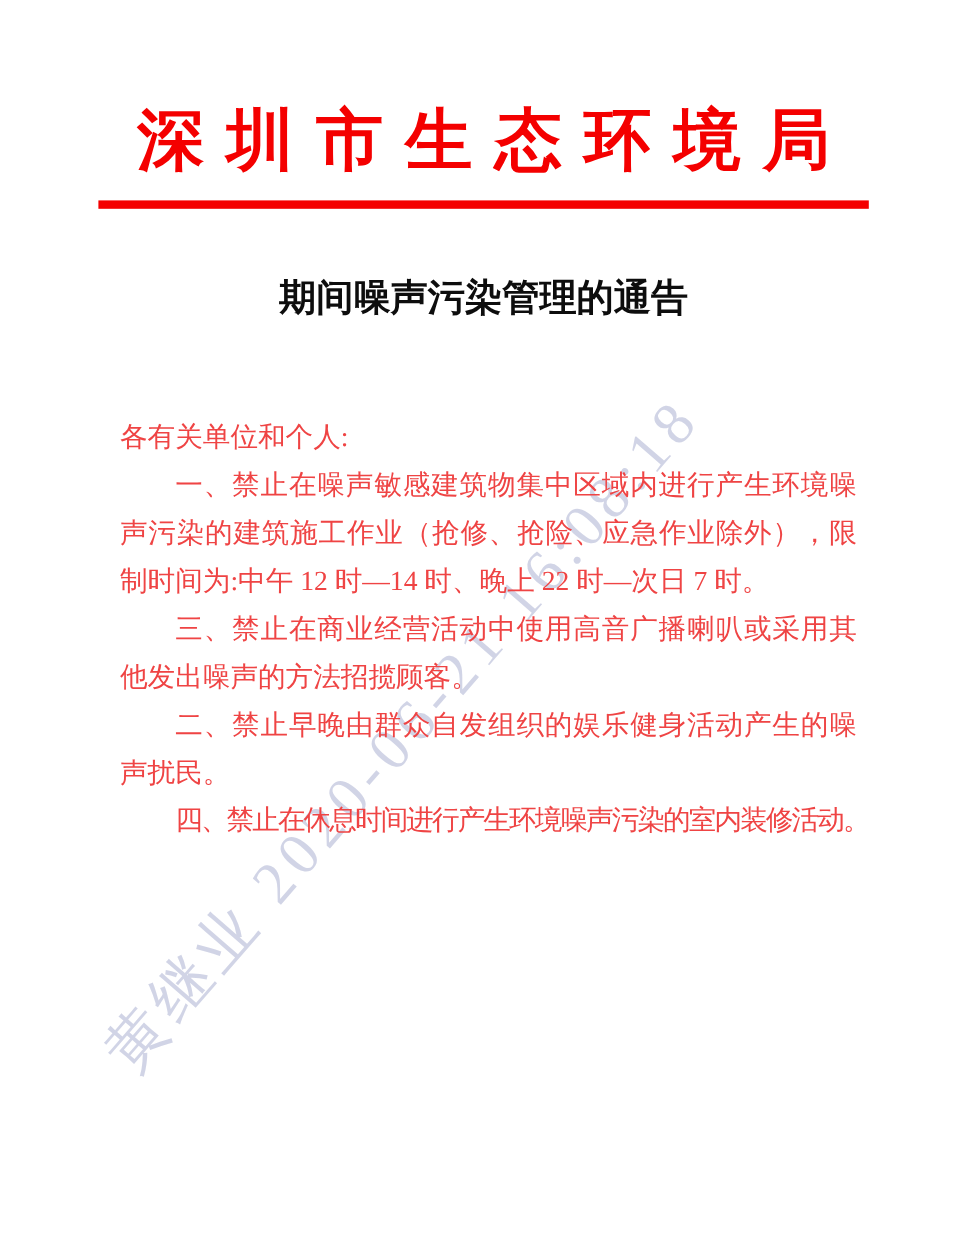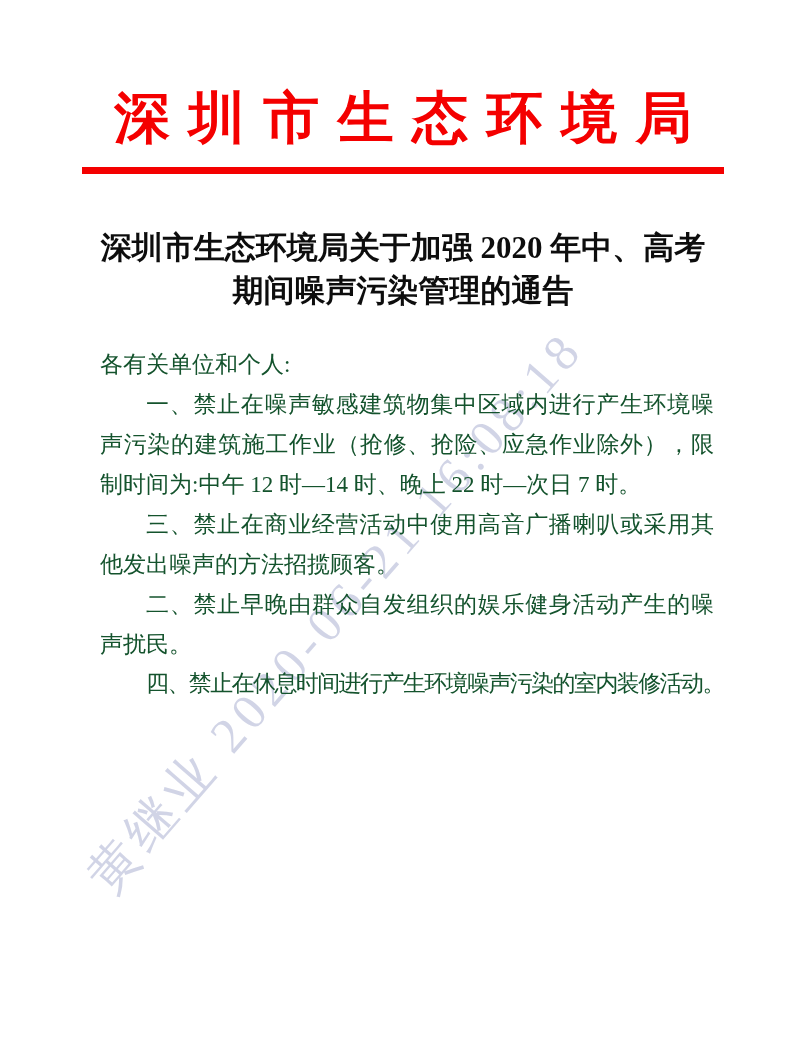--- a/index.html
+++ b/index.html
@@ -69,21 +69,21 @@
     line-height: 43px;
     font-family: "Liberation Serif", "DejaVu Serif", serif;
   }
   .body-text {
     position: absolute;
     top: 345px;
     left: 100px;
     width: 614px;
     font-size: 23px;
     line-height: 40px;
-    color: #14532d;
+    color: #ef4444;
     text-align: justify;
   }
   .body-text p {
     margin: 0;
     padding: 0;
   }
   .para {
     text-indent: 2em;
   }
   .para-tight {
@@ -100,21 +100,20 @@
 
   <div class="watermark">黄继业 2020-06-21 16:08:18</div>
 
   <div class="content">
 
     <div class="agency-header">深圳市生态环境局</div>
 
     <div class="red-rule"></div>
 
     <div class="doc-title">
-      <div>深圳市生态环境局关于加强 2020 年中、高考</div>
       <div>期间噪声污染管理的通告</div>
     </div>
 
     <div class="body-text">
       <p>各有关单位和个人:</p>
       <p class="para">一、禁止在噪声敏感建筑物集中区域内进行产生环境噪声污染的建筑施工作业（抢修、抢险、应急作业除外），限制时间为:中午 12 时—14 时、晚上 22 时—次日 7 时。</p>
       <p class="para">三、禁止在商业经营活动中使用高音广播喇叭或采用其他发出噪声的方法招揽顾客。</p>
       <p class="para">二、禁止早晚由群众自发组织的娱乐健身活动产生的噪声扰民。</p>
       <p class="para-tight">四、禁止在休息时间进行产生环境噪声污染的室内装修活动。</p>
     </div>

